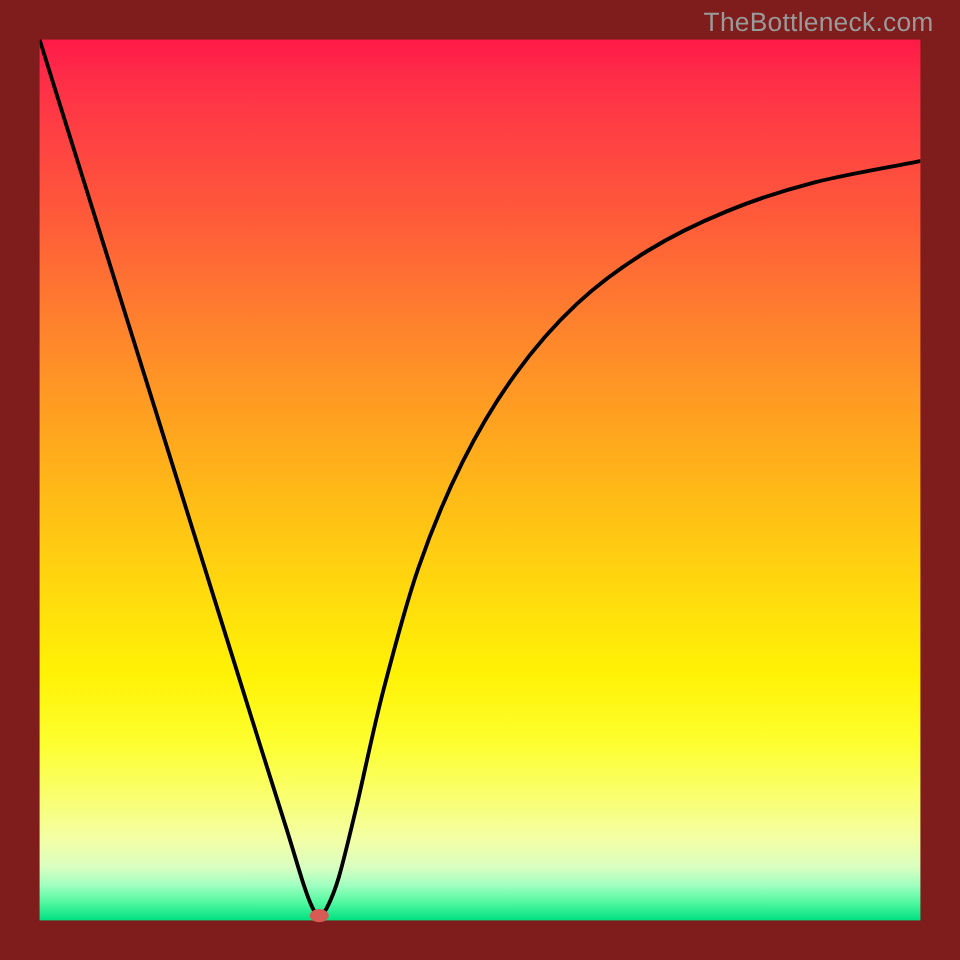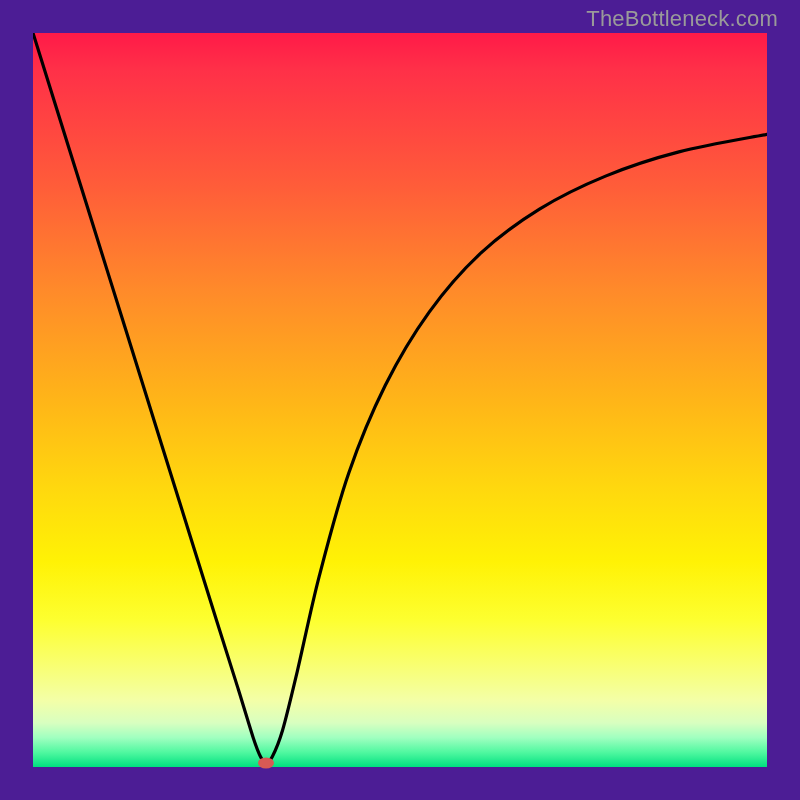--- a/index.html
+++ b/index.html
@@ -10,21 +10,21 @@
     background: #000;
     overflow: hidden;
     font-family: Arial, Helvetica, sans-serif;
   }
   .frame {
     position: absolute;
     top: 0;
     left: 0;
     width: 800px;
     height: 800px;
-    background: #4c1d95;
+    background: #7f1d1d;
   }
   .plot {
     position: absolute;
     top: 33px;
     left: 33px;
     width: 734px;
     height: 734px;
     background: linear-gradient(to bottom,
       #ff1a48 0%,
       #ff3048 5%,

